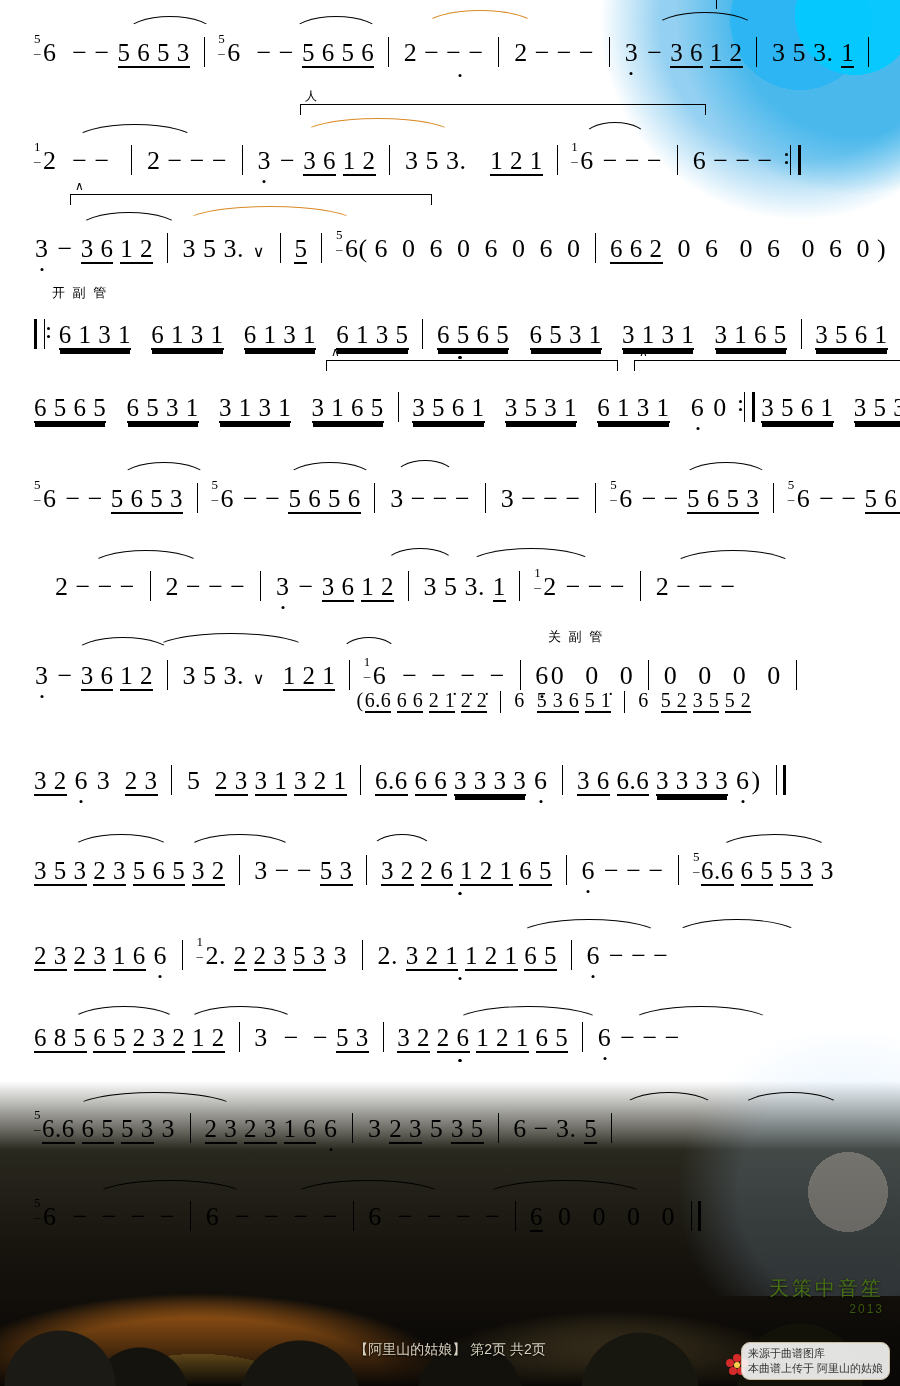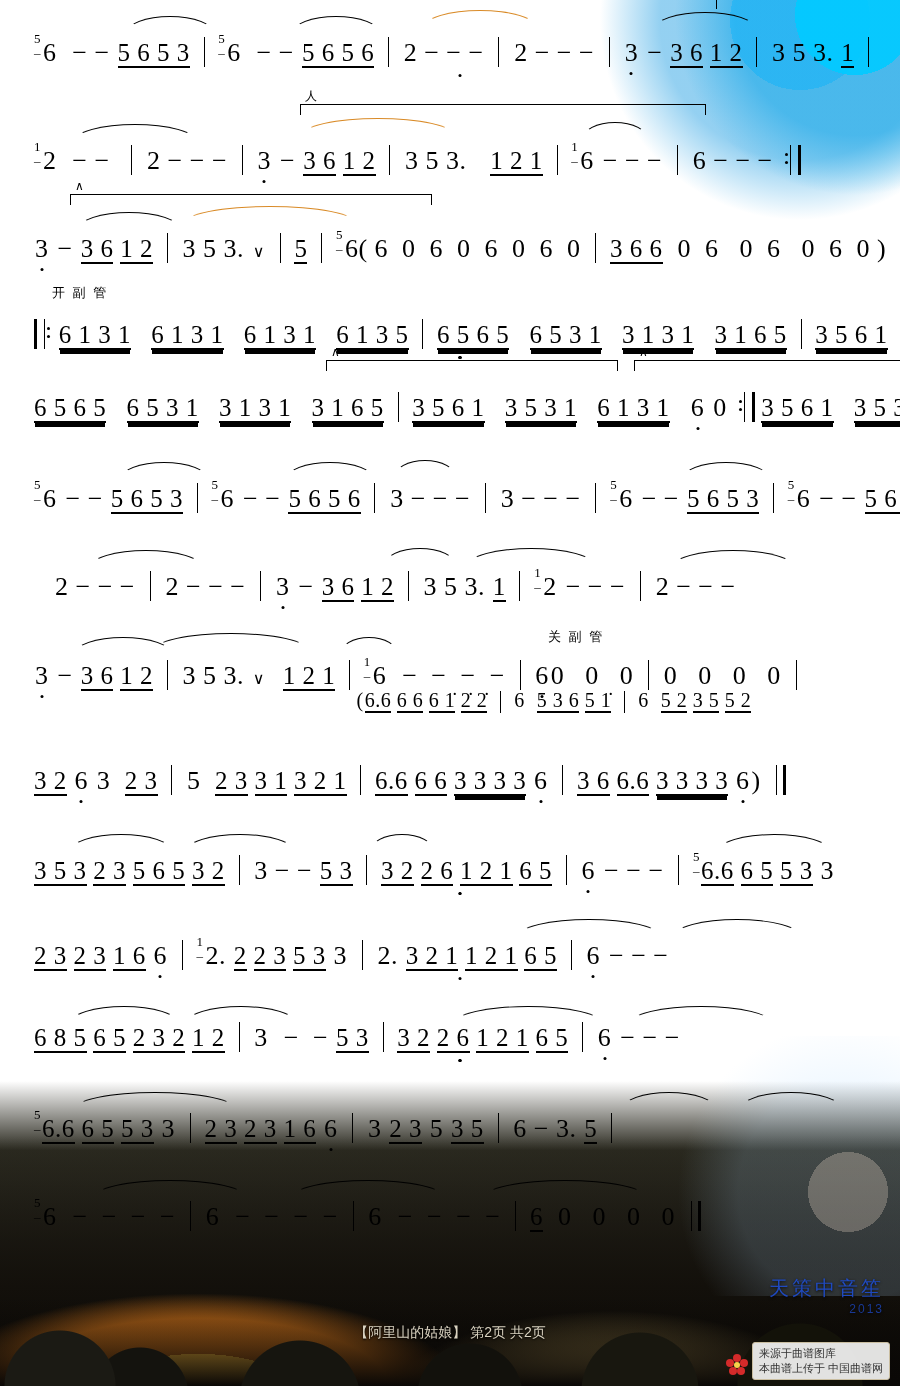--- a/index.html
+++ b/index.html
@@ -76,33 +76,33 @@
   .lbl{position:absolute;font-size:13px;font-family:"Liberation Sans",sans-serif;letter-spacing:2px;}
 
   .repeat-l{display:inline-block;width:7px;height:30px;border-left:3px solid #000;border-right:1px solid #000;position:relative;margin-right:7px;vertical-align:-6px;}
   .repeat-l::after{content:"";position:absolute;left:10px;top:8px;width:3px;height:3px;border-radius:50%;background:#000;box-shadow:0 8px 0 #000;}
   .repeat-r{display:inline-block;width:7px;height:30px;border-right:3px solid #000;border-left:1px solid #000;position:relative;margin-left:9px;vertical-align:-6px;}
   .repeat-r::before{content:"";position:absolute;left:-6px;top:8px;width:3px;height:3px;border-radius:50%;background:#000;box-shadow:0 8px 0 #000;}
   .endbar{display:inline-block;width:6px;height:30px;border-left:1px solid #000;border-right:3px solid #000;margin-left:8px;vertical-align:-6px;}
 
   
   #footer-caption{
-    position:absolute;left:0;right:0;bottom:44px;text-align:center;z-index:8;
+    position:absolute;left:0;right:0;bottom:27px;text-align:center;z-index:8;
     font-family:"Liberation Sans",sans-serif;font-size:14px;color:#d9d2c0;
     text-shadow:0 1px 2px #000;
   }
   #watermark-right{
     position:absolute;right:16px;bottom:70px;z-index:8;text-align:right;
-    font-family:"Liberation Sans",sans-serif;color:#1d4ed8;opacity:.85;
+    font-family:"Liberation Sans",sans-serif;color:#4d7c0f;opacity:.85;
     font-size:20px;letter-spacing:3px;text-shadow:0 1px 3px #000;
   }
   #watermark-right .sub{font-size:12px;letter-spacing:2px;opacity:.8;}
   #badge{
     position:absolute;right:10px;bottom:6px;z-index:9;
-    background:rgba(255,255,255,.88);border:1px solid #c9bda0;border-radius:3px;
+    background:rgba(255,255,255,.88);border:1px solid #c9bda0;border-radius:9px;
     padding:3px 6px;font-family:"Liberation Sans",sans-serif;font-size:11px;color:#333;
     line-height:1.35;
   }
   #badge-flower{
     position:absolute;right:150px;bottom:8px;z-index:9;width:26px;height:26px;
   }
 </style>
 </head>
 <body>
 
@@ -166,21 +166,21 @@
         <span>∧</span>
       </div>
     <span class="n dotd">3</span><span class="n">&nbsp;−&nbsp;</span><span class="grp">3 6</span>&nbsp;<span class="grp">1 2</span>
     <span class="bar"></span>
     <span class="n">3 5 3.</span>&nbsp;<span class="n" style="font-size:16px;">∨</span>
     <span class="bar"></span>
     <span class="grp">5</span>
     <span class="bar"></span>
     <span class="key"><b>5</b><b>‒</b></span><span class="n">6( 6&nbsp;&nbsp;0&nbsp;&nbsp;6&nbsp;&nbsp;0&nbsp;&nbsp;6&nbsp;&nbsp;0&nbsp;&nbsp;6&nbsp;&nbsp;0</span>
     <span class="bar"></span>
-    <span class="grp">3 6 6</span><span class="n">&nbsp;&nbsp;0&nbsp;&nbsp;6&nbsp;&nbsp;&nbsp;0&nbsp;&nbsp;6&nbsp;&nbsp;&nbsp;0&nbsp;&nbsp;6&nbsp;&nbsp;0 )</span>
+    <span class="grp">6 6 2</span><span class="n">&nbsp;&nbsp;0&nbsp;&nbsp;6&nbsp;&nbsp;&nbsp;0&nbsp;&nbsp;6&nbsp;&nbsp;&nbsp;0&nbsp;&nbsp;6&nbsp;&nbsp;0 )</span>
   </div>
 
   <div class="lbl" style="left:52px;top:272px;margin-top:12px;">开 副 管</div>
 
   <div class="sys" style="top:319px;">
     <span class="repeat-l"></span>
     <span class="grp2 dotd">6 1 3 1</span><span>&nbsp;&nbsp;</span>
     <span class="grp2 dotd">6 1 3 1</span><span>&nbsp;&nbsp;</span>
     <span class="grp2 dotd">6 1 3 1</span><span>&nbsp;&nbsp;</span>
     <span class="grp2 dotd">6 1 3 5</span>
@@ -270,21 +270,21 @@
     <span class="key"><b>1</b><b>‒</b></span><span class="n">6</span><span class="n">&nbsp;&nbsp;−&nbsp;&nbsp;−&nbsp;&nbsp;−&nbsp;&nbsp;−</span>
     <span class="bar"></span>
     <span class="n dotd">6</span><span class="n">0&nbsp;&nbsp;&nbsp;0&nbsp;&nbsp;&nbsp;0</span>
     <span class="bar"></span>
     <span class="n">0&nbsp;&nbsp;&nbsp;0&nbsp;&nbsp;&nbsp;0&nbsp;&nbsp;&nbsp;0</span>
     <span class="bar"></span>
   </div>
 
   <div class="sys" style="top:690px;font-size:20px;">
     <span style="display:inline-block;width:316px;"></span>
-    <span class="n" style="font-size:20px;">(</span><span class="grp">6.6</span>&nbsp;<span class="grp">6 6</span>&nbsp;<span class="grp">6 1̇</span>&nbsp;<span class="grp">2̇ 2̇</span>
+    <span class="n" style="font-size:20px;">(</span><span class="grp">6.6</span>&nbsp;<span class="grp">6 6</span>&nbsp;<span class="grp">2 1̇</span>&nbsp;<span class="grp">2̇ 2̇</span>
     <span class="bar" style="height:22px;"></span>
     <span class="n" style="font-size:20px;">6</span>&nbsp;&nbsp;<span class="grp">5 3 6</span>&nbsp;<span class="grp">5 1̇</span>
     <span class="bar" style="height:22px;"></span>
     <span class="n" style="font-size:20px;">6</span>&nbsp;&nbsp;<span class="grp">5 2</span>&nbsp;<span class="grp">3 5</span>&nbsp;<span class="grp">5 2</span>
   </div>
 
   <div class="sys" style="top:765px;">
     <span class="grp">3 2</span>&nbsp;<span class="n dotd">6</span>&nbsp;<span class="n">3</span>&nbsp;&nbsp;<span class="grp">2 3</span>
     <span class="bar"></span>
     <span class="n">5</span>&nbsp;&nbsp;<span class="grp">2 3</span>&nbsp;<span class="grp">3 1</span>&nbsp;<span class="grp">3 2 1</span>
@@ -380,14 +380,14 @@
       <circle cx="20" cy="11" r="4"></circle>
     <circle cx="17" cy="19" r="4"></circle>
       <circle cx="9" cy="19" r="4"></circle>
     <circle cx="6" cy="11" r="4"></circle>
   </g>
   <circle cx="13" cy="13" r="3" fill="#f7d14a"></circle>
 </svg>
 
 <div id="badge">
   <div>来源于曲谱图库</div>
-  <div>本曲谱上传于  中国曲谱网</div>
+  <div>本曲谱上传于  阿里山的姑娘</div>
 </div>
 
 </body></html>

